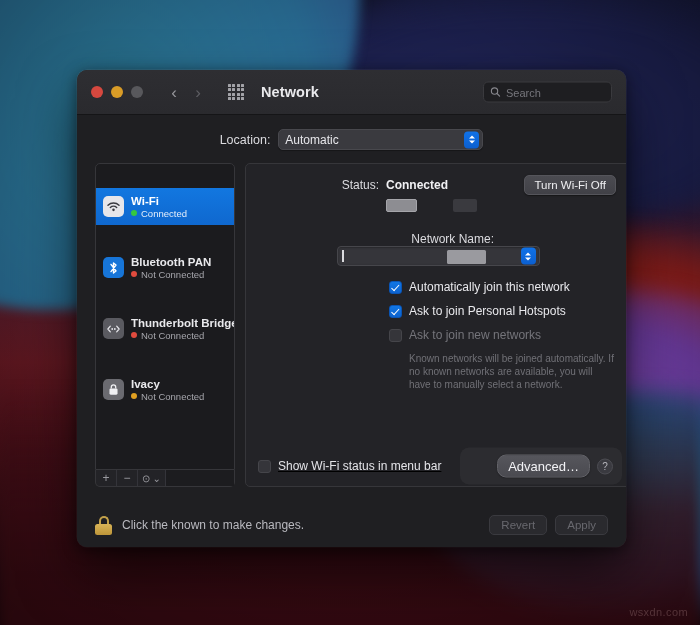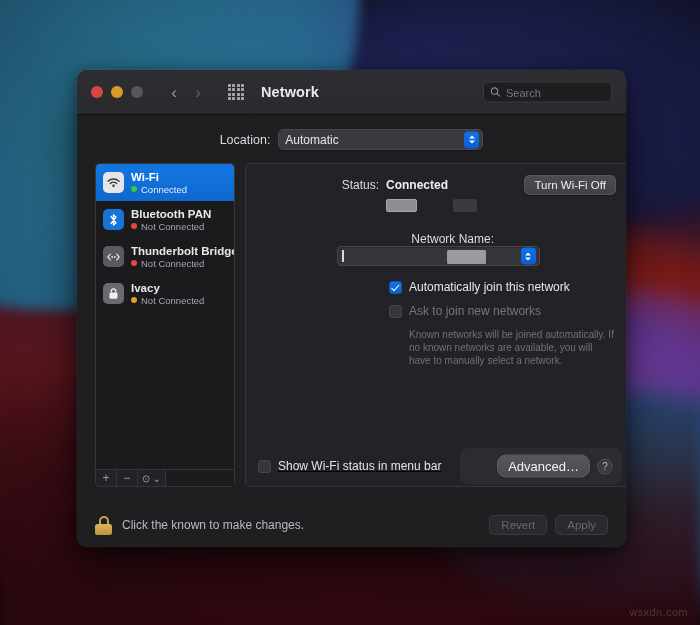--- a/index.html
+++ b/index.html
@@ -143,21 +143,21 @@
   
   #split { display:flex; gap:10px; height:324px; }
 
   
   #sidebar { width:140px; display:flex; flex-direction:column; }
   #iflist {
     flex:1; background:#1b1b1e; border:.5px solid #36363a;
     border-radius:5px 5px 0 0; overflow:hidden;
   }
   .ifrow {
-    display:flex; align-items:center; gap:7px; padding:6px 7px; height:37px;
+    display:flex; align-items:center; gap:7px; padding:6px 7px; height:37px;margin-top:24px;
   }
   .ifrow.selected { background:linear-gradient(180deg,#1277e0 0%,#0f68cf 100%); }
   .ificon { width:21px; height:21px; border-radius:5px; flex:none; display:flex; align-items:center; justify-content:center; }
   .ificon.wifi { background:#e6e6ea; }
   .ificon.bt { background:#1775d8; }
   .ificon.tb { background:#5a5a60; }
   .ificon.lock { background:#6a6a70; }
   .iftext { display:flex; flex-direction:column; gap:1px; min-width:0; }
   .ifname { font-size:11.5px; color:#e9e9ec; font-weight:600; white-space:nowrap; }
   .ifrow.selected .ifname { color:#fff; }
@@ -456,20 +456,24 @@
             </span>
           </div>
         </div>
 
         <div id="options">
           <div class="optrow">
             <span class="cbox on"></span>
             <span class="optlabel">Automatically join this network</span>
           </div>
           <div class="optrow">
+            <span class="cbox on"></span>
+            <span class="optlabel">Ask to join Personal Hotspots</span>
+          </div>
+          <div class="optrow">
             <span class="cbox off"></span>
             <span class="optlabel dim">Ask to join new networks</span>
           </div>
           <div id="helper-text">Known networks will be joined automatically. If no known networks are available, you will have to manually select a network.</div>
         </div>
 
         <div id="detail-footer">
           <div id="show-status-row">
             <span class="cbox off"></span>
             <span id="show-status-label">Show Wi-Fi status in menu bar</span>

